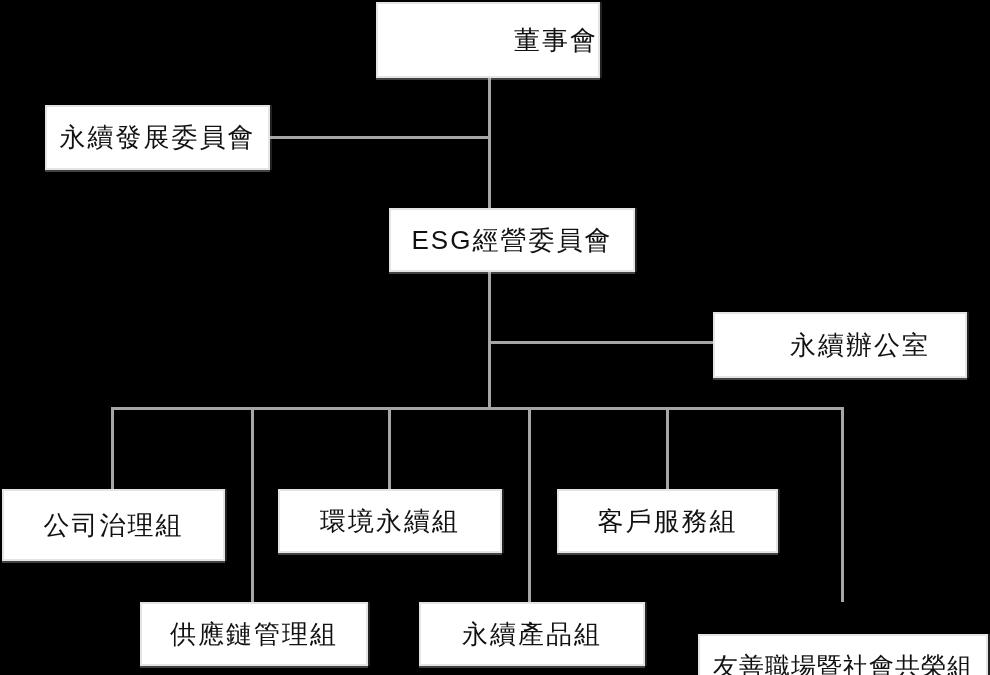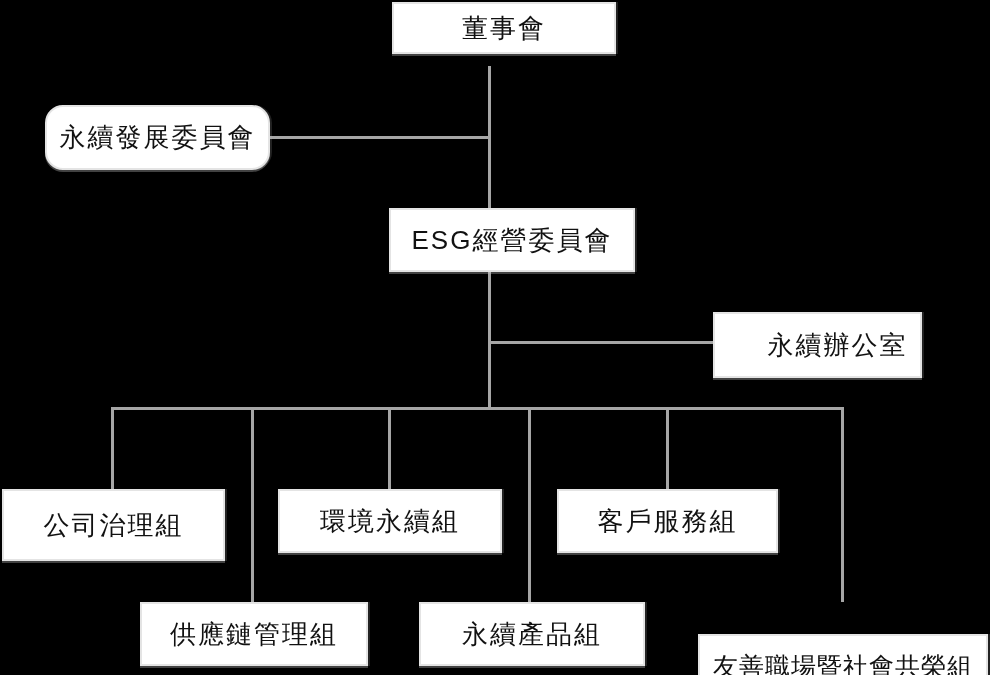--- a/index.html
+++ b/index.html
@@ -48,33 +48,33 @@
   <div class="vline" style="left:488px;top:272px;height:137px;"></div>
   <div class="hline" style="left:489px;top:341px;width:225px;"></div>
   <div class="hline" style="left:111px;top:407px;width:733px;"></div>
   <div class="vline" style="left:111px;top:409px;height:80px;"></div>
   <div class="vline" style="left:251px;top:409px;height:193px;"></div>
   <div class="vline" style="left:388px;top:409px;height:80px;"></div>
   <div class="vline" style="left:528px;top:409px;height:193px;"></div>
   <div class="vline" style="left:666px;top:409px;height:80px;"></div>
   <div class="vline" style="left:841px;top:409px;height:193px;"></div>
 
-  <div class="node" style="left:392px;top:2px;width:224px;height:52px;">
+  <div class="node" style="left:376px;top:2px;width:224px;height:76px;justify-content:flex-end;">
     <span>董事會</span>
   </div>
 
-  <div class="node" style="left:45px;top:105px;width:225px;height:65px;border-radius:18px;">
+  <div class="node" style="left:45px;top:105px;width:225px;height:65px;">
     <span>永續發展委員會</span>
   </div>
 
   <div class="node" style="left:360px;top:208px;width:246px;height:64px;margin-left:29px;">
     <span>ESG經營委員會</span>
   </div>
 
-  <div class="node" style="left:713px;top:312px;width:209px;height:66px;padding-left:40px;">
+  <div class="node" style="left:713px;top:312px;width:254px;height:66px;padding-left:40px;">
     <span>永續辦公室</span>
   </div>
 
   <div class="node" style="left:2px;top:489px;width:223px;height:72px;">
     <span>公司治理組</span>
   </div>
 
   <div class="node" style="left:557px;top:489px;width:221px;height:64px;">
     <span>客戶服務組</span>
   </div>

